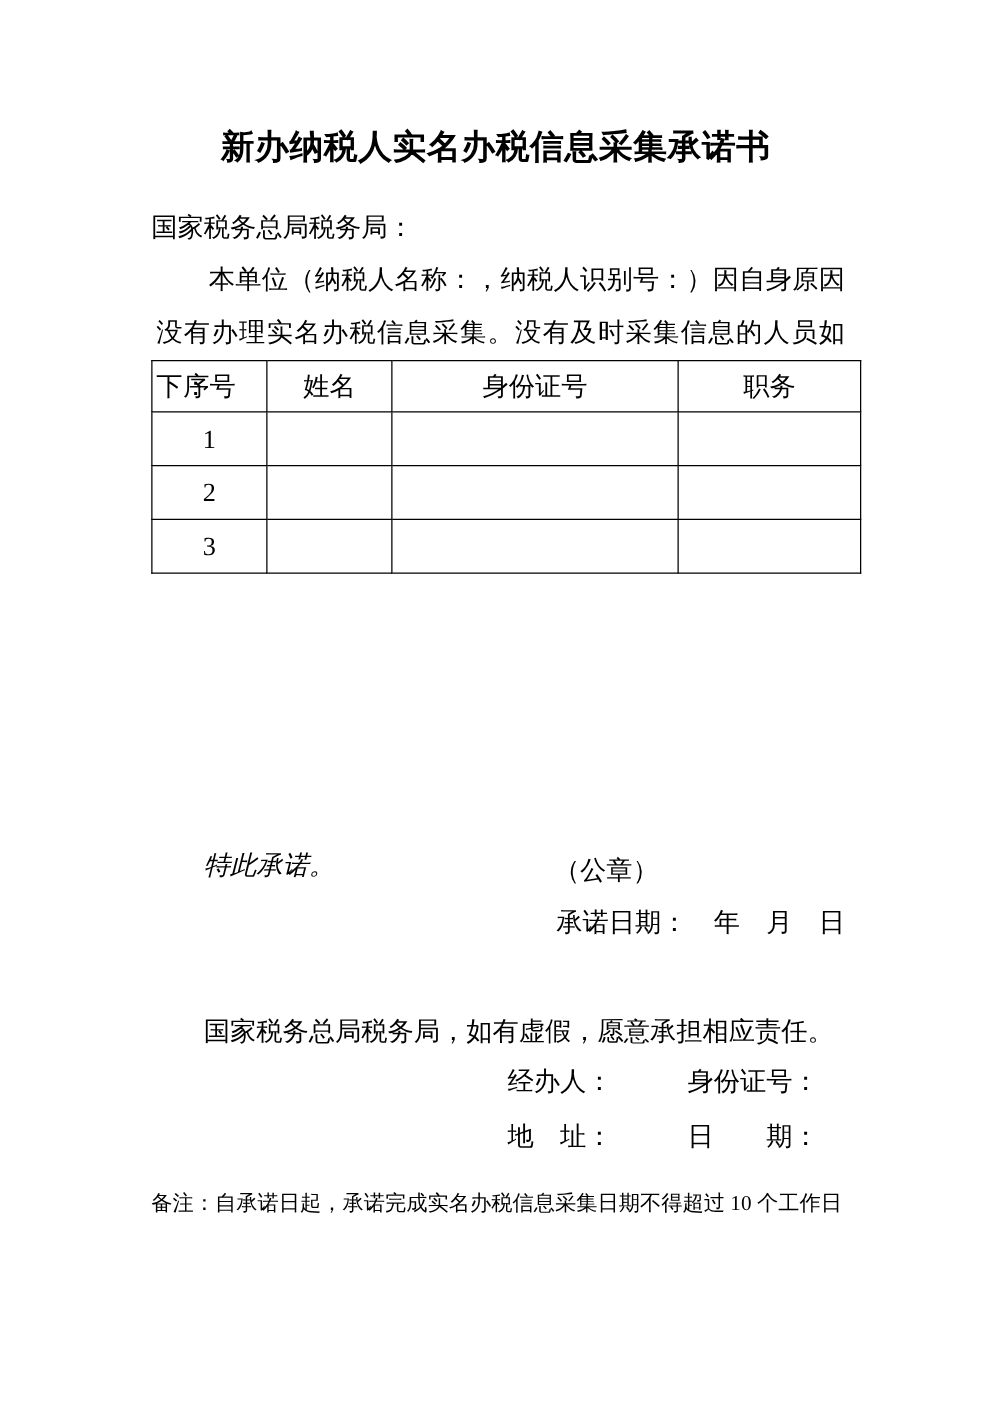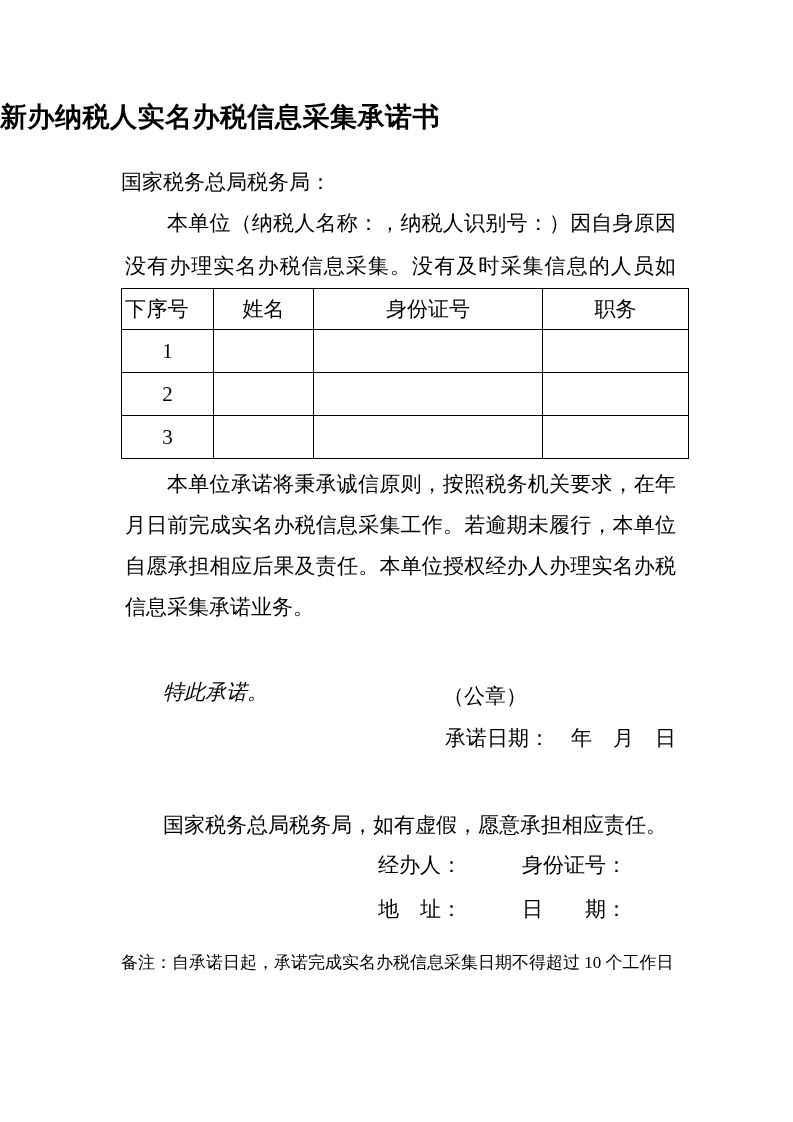--- a/index.html
+++ b/index.html
@@ -15,21 +15,21 @@
   .page {
     position: absolute;
     top: 0; left: 0;
     width: 793px; height: 1122px;
     background: #ffffff;
   }
   .title {
     position: absolute;
     top: 100px; left: 0; right: 0;
     margin: 0;
-    text-align: left;
+    text-align: center;
     font-family: "Liberation Sans", "DejaVu Sans", sans-serif;
     font-weight: bold;
     font-size: 27px;
     line-height: 34px;
     letter-spacing: 0.5px;
   }
   .salutation {
     position: absolute;
     top: 169px; left: 121px;
     font-size: 21px;
@@ -91,21 +91,21 @@
     font-size: 21px; line-height: 27px;
     white-space: nowrap;
   }
   .sig-row {
     position: absolute;
     left: 0; width: 793px;
     font-size: 21px; line-height: 26px;
   }
   .sig-row-1 { top: 852px; }
   .sig-row-2 { top: 896px; }
-  .sig-label { position: absolute; white-space: pre; }
+  .sig-label { position: absolute; white-space: pre; margin-left: 28px; }
   .sig-left  { left: 378px; }
   .sig-right { left: 522px; }
   .note {
     position: absolute;
     top: 951px; left: 121px;
     width: 560px;
     font-size: 17px;
     line-height: 23px;
   }
   .pagenum {
@@ -157,21 +157,20 @@
       </tr>
       <tr>
         <td>3</td>
         <td></td>
         <td></td>
         <td></td>
       </tr>
     </tbody>
   </table>
 
-  <p class="para para2">本单位承诺将秉承诚信原则，按照税务机关要求，在年月日前完成实名办税信息采集工作。若逾期未履行，本单位自愿承担相应后果及责任。本单位授权经办人办理实名办税信息采集承诺业务。</p>
 
   <div class="closing">特此承诺。</div>
 
   <div class="seal">（公章）</div>
 
   <div class="date-line">承诺日期：　年　月　日</div>
 
   <div class="confirm">国家税务总局税务局，如有虚假，愿意承担相应责任。</div>
 
   <div class="sig-row sig-row-1">

